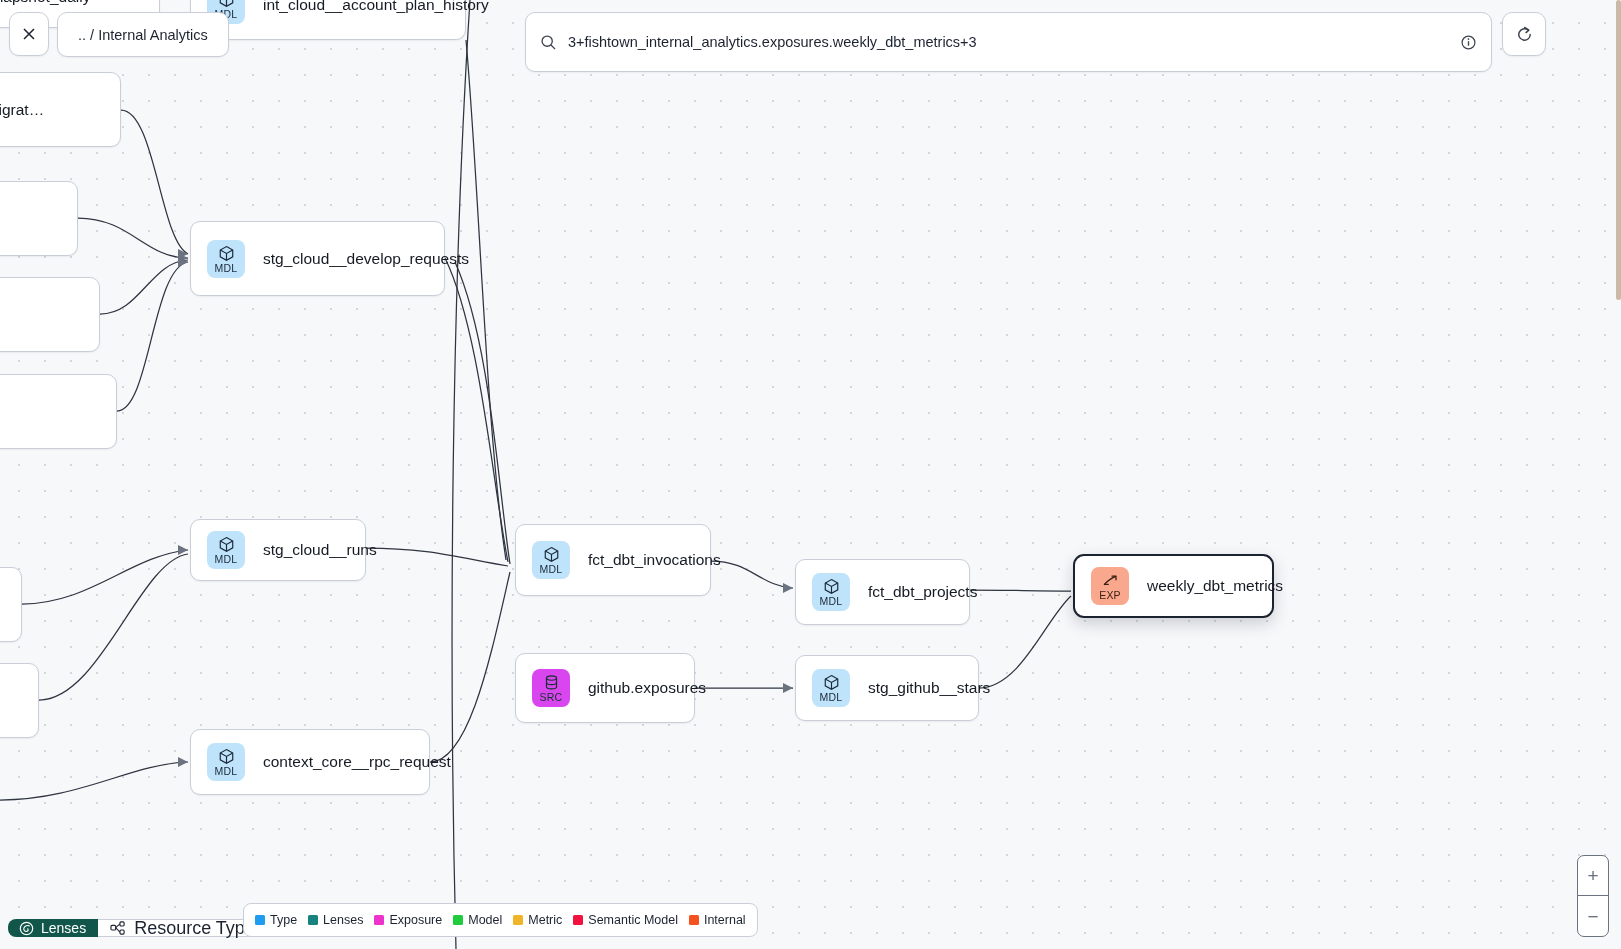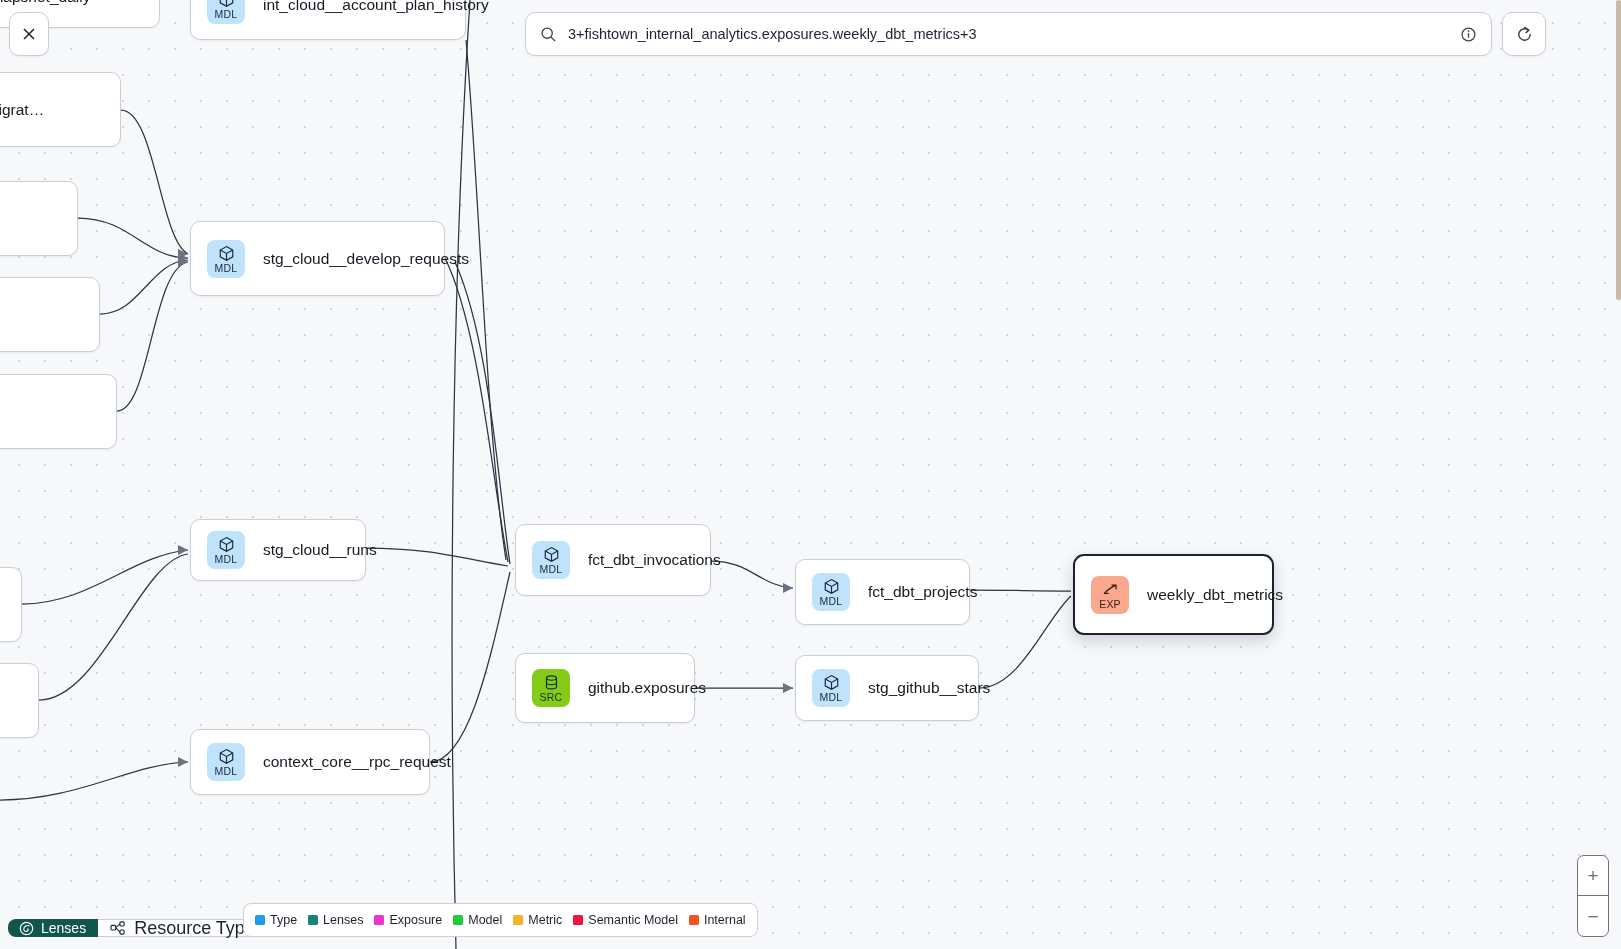--- a/index.html
+++ b/index.html
@@ -57,21 +57,21 @@
   }
   .badge svg { display: block; }
   .badge .abbr {
     font-size: 10.5px;
     line-height: 10px;
     letter-spacing: .2px;
     font-family: "Liberation Sans", sans-serif;
   }
   .badge-mdl { background: #bfe3fb; }
   .badge-mdl .abbr, .badge-mdl svg { color: #1b2a3a; stroke: #1b2a3a; }
-  .badge-src { background: #84cc16; }
+  .badge-src { background: #d946ef; }
   .badge-src .abbr, .badge-src svg { color: #13342c; stroke: #13342c; }
   .badge-exp { background: #f9a88d; }
   .badge-exp .abbr, .badge-exp svg { color: #3c1d12; stroke: #3c1d12; }
 
   .node-label {
     margin-left: 18px;
     font-size: 15.5px;
     color: #151a23;
     white-space: nowrap;
     font-family: "Liberation Sans", sans-serif;
@@ -93,21 +93,21 @@
     position: absolute; left: 57px; top: 12px; height: 45px;
     padding: 0 20px; background: #fff;
     border: 1px solid #c9ced8; border-radius: 10px;
     display: flex; align-items: center;
     font-size: 14.5px; color: #1c2330;
     box-shadow: 0 1px 2px rgba(16,24,40,.06);
   }
 
   #searchbar {
     position: absolute; left: 525px; top: 12px;
-    width: 967px; height: 44px;
+    width: 967px; height: 60px;
     background: #fff; border: 1px solid #c9ced8; border-radius: 10px;
     display: flex; align-items: center; padding: 0 14px;
     box-shadow: 0 1px 2px rgba(16,24,40,.05);
   }
   #search-value {
     flex: 1 1 auto; margin-left: 11px;
     font-size: 14.5px; color: #1c2330; white-space: nowrap; overflow: hidden;
   }
   #refresh-btn { left: 1502px; top: 12px; width: 44px; height: 44px; }
 
@@ -254,21 +254,21 @@
       <div class="node" style="left: 795px; top: 559px; width: 175px; height: 66px;">
         <div class="badge badge-mdl">
           <svg width="17" height="17" viewBox="0 0 18 18">
             <path d="M9 1.7 L15.6 5.3 L15.6 12.5 L9 16.1 L2.4 12.5 L2.4 5.3 Z" fill="none" stroke-width="1.25"></path>
             <path d="M2.4 5.3 L9 8.9 L15.6 5.3 M9 8.9 L9 16.1" fill="none" stroke-width="1.25"></path>
           </svg>
           <span class="abbr">MDL</span>
         </div>
         <span class="node-label">fct_dbt_projects</span>
       </div>
-      <div class="node selected" style="left: 1073px; top: 554px; width: 201px; height: 81px;">
+      <div class="node selected" style="left: 1073px; top: 554px; width: 201px; height: 64px;">
         <div class="badge badge-exp">
           <svg width="17" height="17" viewBox="0 0 18 18">
             <path d="M2.6 13.2 C4.8 10.4, 8 7.6, 14.4 4.6" fill="none" stroke-width="1.35" stroke-linecap="round"></path>
             <path d="M10.6 4.3 L14.8 4.3 L14.8 8.3" fill="none" stroke-width="1.35" stroke-linecap="round" stroke-linejoin="round"></path>
             <path d="M2.6 13.2 L6.6 13.2" fill="none" stroke-width="1.35" stroke-linecap="round"></path>
           </svg>
           <span class="abbr">EXP</span>
         </div>
         <span class="node-label">weekly_dbt_metrics</span>
       </div>
@@ -305,20 +305,23 @@
         <span class="node-label">context_core__rpc_request</span>
       </div>
     </div>
 
   <div id="close-tab" class="btn-square">
     <svg width="16" height="16" viewBox="0 0 16 16">
       <path d="M3 3 L13 13 M13 3 L3 13" stroke="#1c2330" stroke-width="1.5" fill="none"></path>
     </svg>
   </div>
 
+  <div id="breadcrumb-tab">
+    <span>.. / Internal Analytics</span>
+  </div>
 
   <div id="searchbar">
     <svg width="17" height="17" viewBox="0 0 18 18">
       <circle cx="7.6" cy="7.6" r="5.4" stroke="#3c434f" stroke-width="1.4" fill="none"></circle>
       <path d="M11.6 11.6 L16 16" stroke="#3c434f" stroke-width="1.4" fill="none"></path>
     </svg>
     <div id="search-value">3+fishtown_internal_analytics.exposures.weekly_dbt_metrics+3</div>
     <svg width="17" height="17" viewBox="0 0 18 18">
       <circle cx="9" cy="9" r="6.8" stroke="#3c434f" stroke-width="1.3" fill="none"></circle>
       <path d="M9 7.6 L9 12.4" stroke="#3c434f" stroke-width="1.4"></path>

